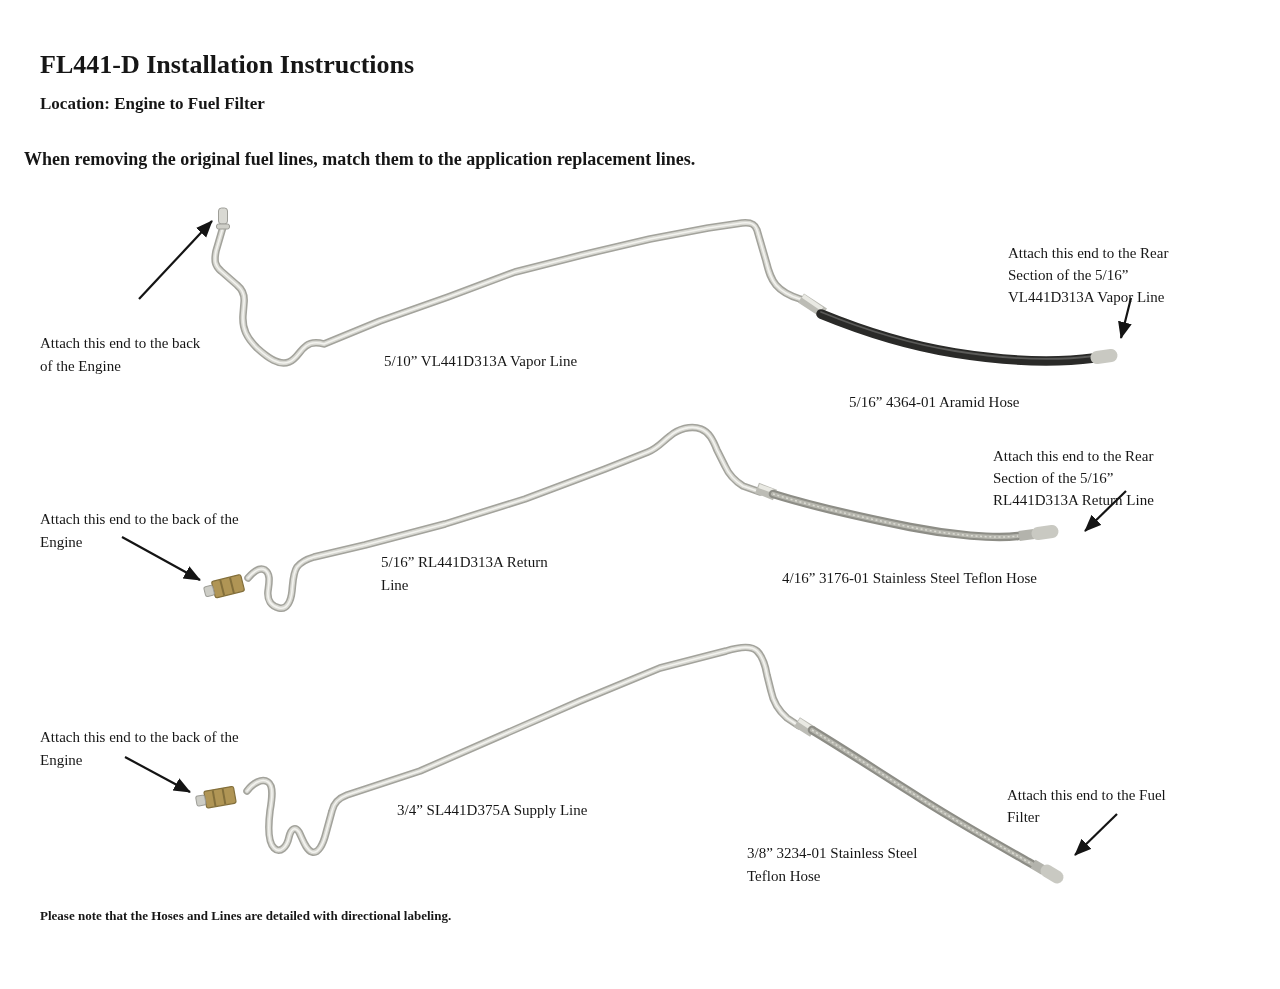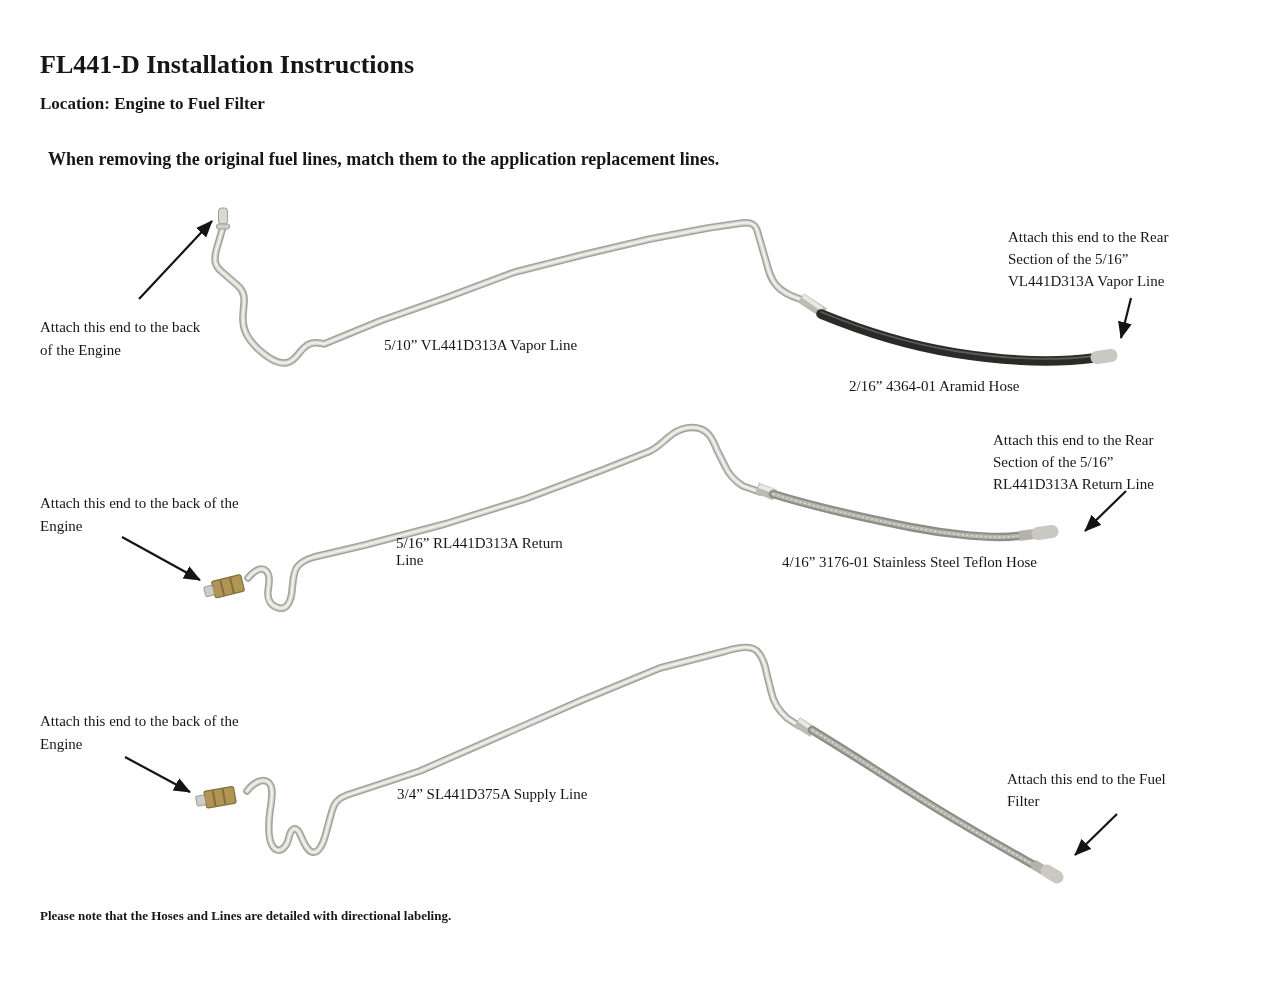--- a/index.html
+++ b/index.html
@@ -21,22 +21,22 @@
     position:relative;
     width:1280px;height:989px;
     background:#ffffff;
     font-family:Liberation Serif, serif;
     color:var(--c-text);
     overflow:hidden;
   }
   .abs{position:absolute;}
   .title{left:40px;top:50px;font-size:26px;font-weight:bold;letter-spacing:0;}
   .location{left:40px;top:94px;font-size:17px;font-weight:bold;}
-  .intro{left:48px;top:149px;font-size:18px;font-weight:bold;}
-  .callout,.lbl{font-size:15px;line-height:22px;font-weight:normal;}
+  .intro{left:24px;top:149px;font-size:18px;font-weight:bold;}
+  .callout,.lbl{font-size:15px;line-height:22px;font-weight:normal;margin-top:16px;}
   .footer{left:40px;top:904px;font-size:13px;font-weight:bold;line-height:24.5px;}
   .diagram-svg{position:absolute;left:0;top:0;}
 
   
   .tube-outer{fill:none;stroke:var(--c-tube_outer);stroke-width:7.5;stroke-linecap:round;stroke-linejoin:round;}
   .tube-mid{fill:none;stroke:var(--c-tube_mid);stroke-width:4.4;stroke-linecap:round;stroke-linejoin:round;}
   .tube-core{fill:none;stroke:var(--c-tube_core);stroke-width:1.6;stroke-linecap:round;stroke-linejoin:round;}
   .hoseb-outer{fill:none;stroke:var(--c-hose_black);stroke-width:9.5;stroke-linecap:round;}
   .hoseb-hi{fill:none;stroke:#5a5a58;stroke-width:1.8;stroke-linecap:round;}
   .braid-outer{fill:none;stroke:var(--c-hose_braid);stroke-width:8.5;stroke-linecap:round;}
@@ -158,29 +158,30 @@
       <line x1="1117" y1="814" x2="1075" y2="855" class="arrow" marker-end="url(#ah)"></line>
     </g>
   </svg>
 
   <div class="abs title">FL441-D Installation Instructions</div>
   <div class="abs location">Location: Engine to Fuel Filter</div>
   <div class="abs intro">When removing the original fuel lines, match them to the application replacement lines.</div>
 
   <div class="abs callout" style="left:40px;top:316px;width:175px;line-height:23px">Attach this end to the back of the Engine</div>
   <div class="abs lbl" style="left:384px;top:334px;white-space:nowrap">5/10” VL441D313A Vapor Line</div>
-  <div class="abs lbl" style="left:849px;top:375px;white-space:nowrap">2/16” 4364-01 Aramid Hose</div>
+  <div class="abs lbl" style="left:849px;top:375px;white-space:nowrap">5/16” 4364-01 Aramid Hose</div>
   <div class="abs callout" style="left:1008px;top:226px;width:200px">Attach this end to the Rear Section of the 5/16” VL441D313A Vapor Line</div>
 
   <div class="abs callout" style="left:40px;top:492px;width:228px;line-height:23px">Attach this end to the back of the Engine</div>
-  <div class="abs lbl" style="left:396px;top:535px;width:190px;line-height:17px">5/16” RL441D313A Return Line</div>
+  <div class="abs lbl" style="left:381px;top:535px;width:190px;line-height:23px">5/16” RL441D313A Return Line</div>
   <div class="abs lbl" style="left:782px;top:551px;white-space:nowrap">4/16” 3176-01 Stainless Steel Teflon Hose</div>
   <div class="abs callout" style="left:993px;top:429px;width:200px">Attach this end to the Rear Section of the 5/16” RL441D313A Return Line</div>
 
   <div class="abs callout" style="left:40px;top:710px;width:228px;line-height:23px">Attach this end to the back of the Engine</div>
   <div class="abs lbl" style="left:397px;top:783px;white-space:nowrap">3/4” SL441D375A Supply Line</div>
+  <div class="abs lbl" style="left:747px;top:826px;width:212px;line-height:23px">3/8” 3234-01 Stainless Steel Teflon Hose</div>
   <div class="abs callout" style="left:1007px;top:768px;width:170px">Attach this end to the Fuel Filter</div>
 
   <div class="abs footer">
     <div>Please note that the Hoses and Lines are detailed with directional labeling.</div>
   </div>
 
 </div>
 
 </body></html>

